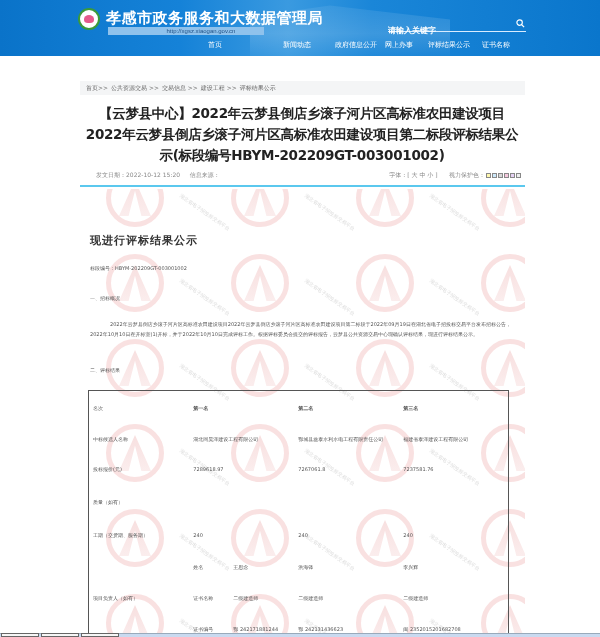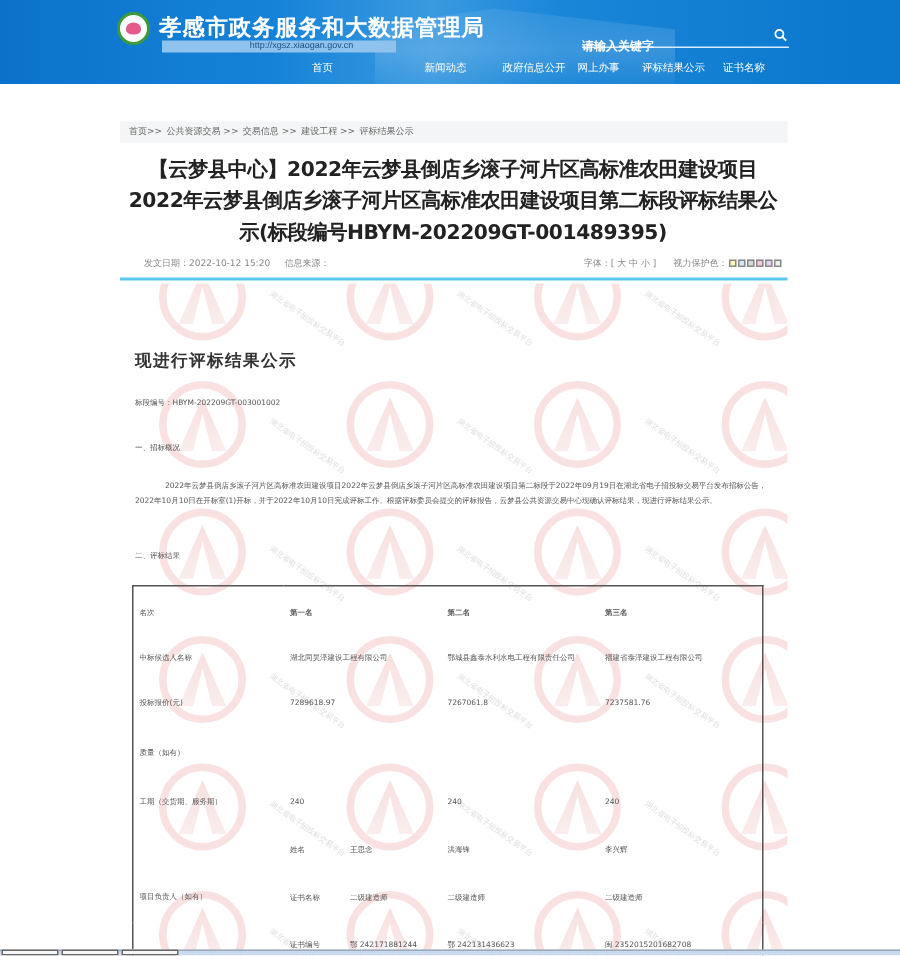--- a/index.html
+++ b/index.html
@@ -95,21 +95,21 @@
 </div>
 
 <div class="breadcrumb">
   <span>首页&gt;&gt;</span>
   <span>公共资源交易 &gt;&gt;</span>
   <span>交易信息 &gt;&gt;</span>
   <span>建设工程 &gt;&gt;</span>
   <span>评标结果公示</span>
 </div>
 
-<div class="title">【云梦县中心】2022年云梦县倒店乡滚子河片区高标准农田建设项目2022年云梦县倒店乡滚子河片区高标准农田建设项目第二标段评标结果公示(标段编号HBYM-202209GT-001489395)</div>
+<div class="title">【云梦县中心】2022年云梦县倒店乡滚子河片区高标准农田建设项目2022年云梦县倒店乡滚子河片区高标准农田建设项目第二标段评标结果公示(标段编号HBYM-202209GT-003001002)</div>
 
 <div class="meta">
   <div class="meta-left">
     <span>发文日期：2022-10-12 15:20</span>
     &nbsp;&nbsp;&nbsp;
     <span>信息来源：</span>
   </div>
   <div class="meta-right">
     <span>字体：[ 大 中 小 ]</span>
     &nbsp;&nbsp;&nbsp;&nbsp;

